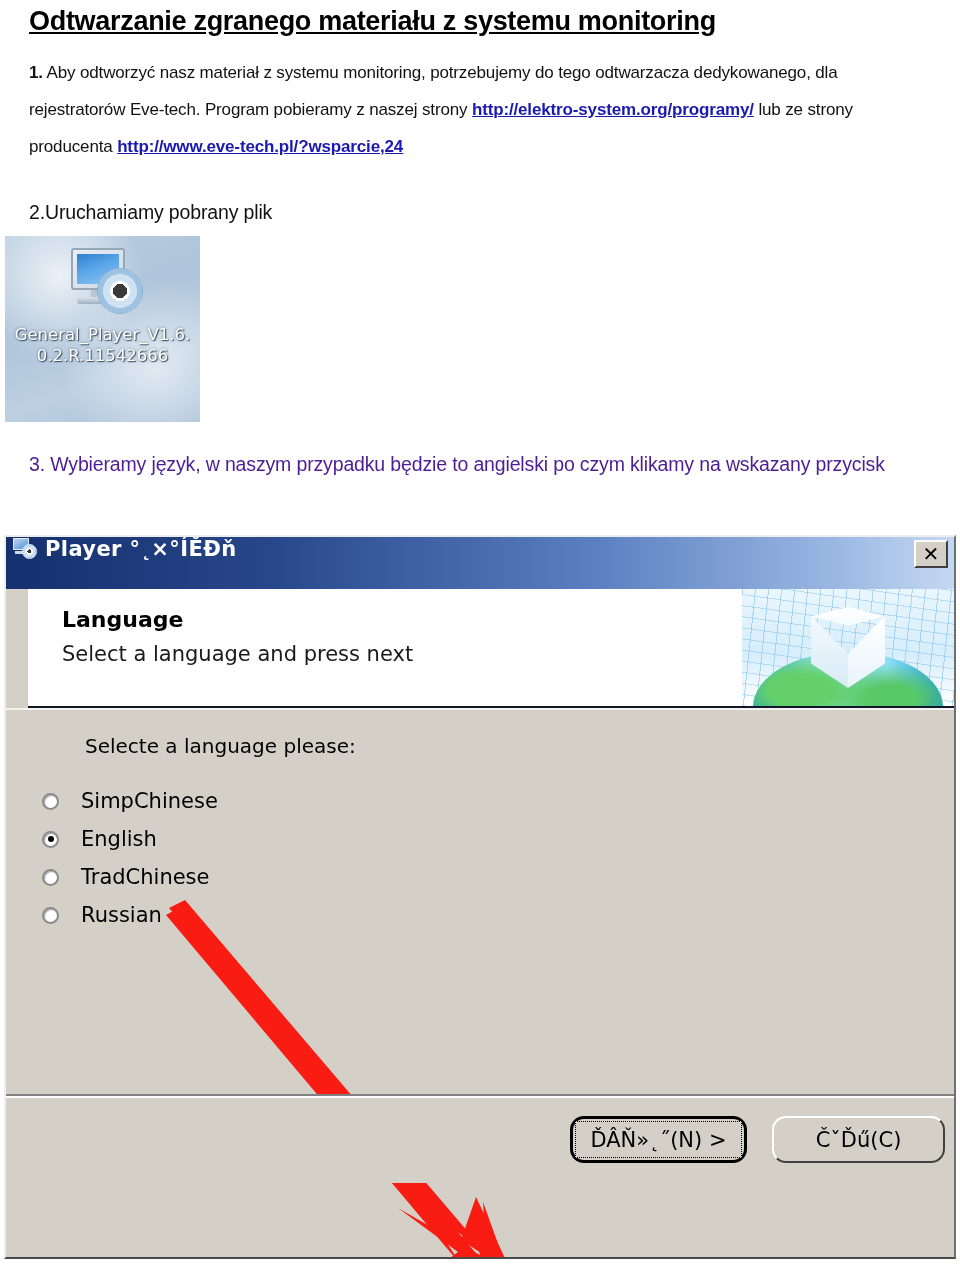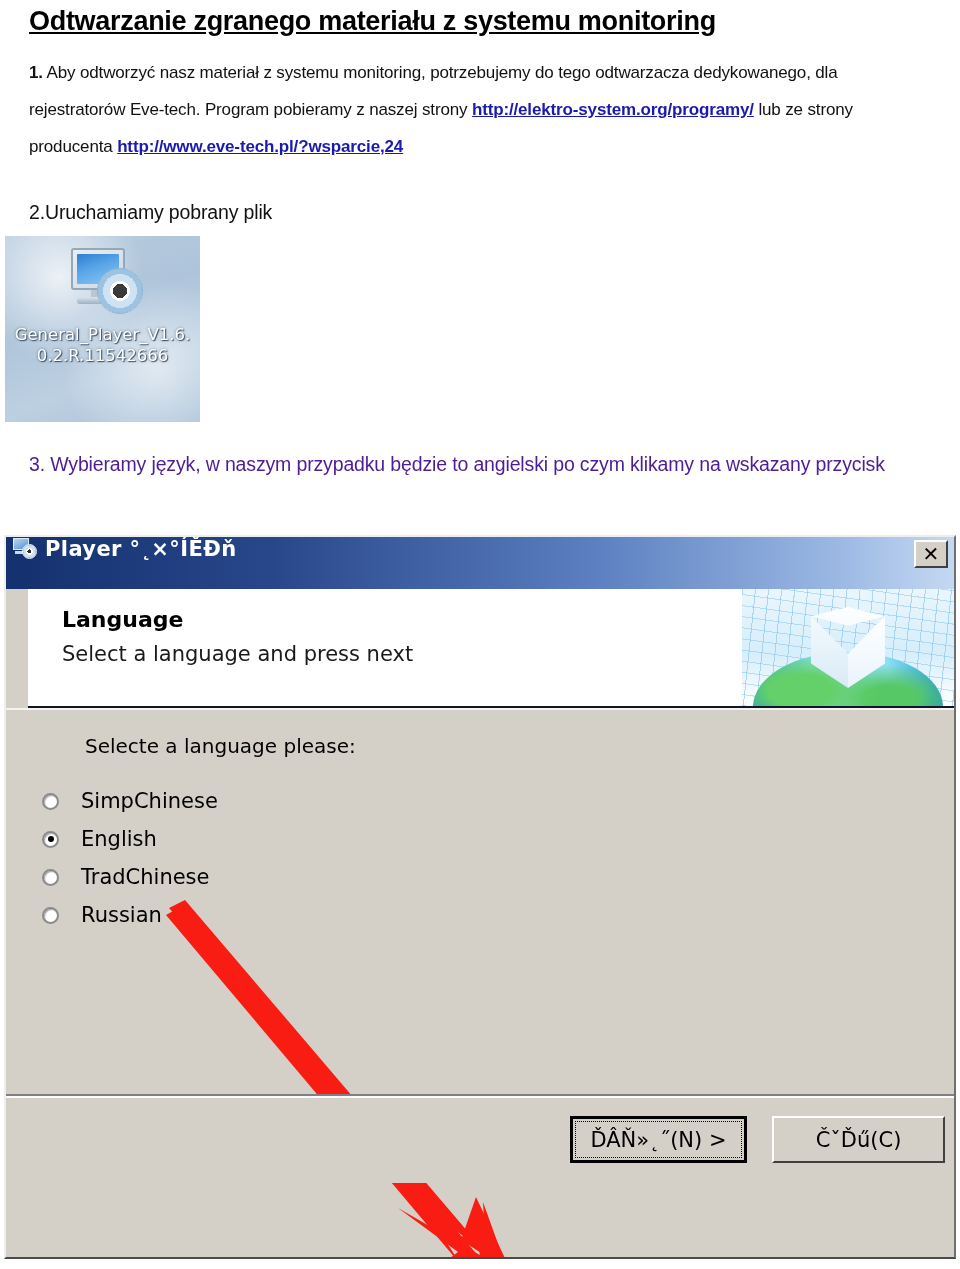--- a/index.html
+++ b/index.html
@@ -418,20 +418,21 @@
     height: 47px;
     background: #d4d0c8;
     display: flex;
     align-items: center;
     justify-content: center;
     font-family: "DejaVu Sans", sans-serif;
     font-size: 21px;
     color: #000000;
     box-sizing: border-box;
     white-space: nowrap;
+    border-radius: 14px;
   }
   .btn-next {
     left: 564px;
     width: 177px;
     border: 3px solid #000000;
     padding: 2px;
   }
   .btn-next .focus-ring {
     width: 100%;
     height: 100%;

